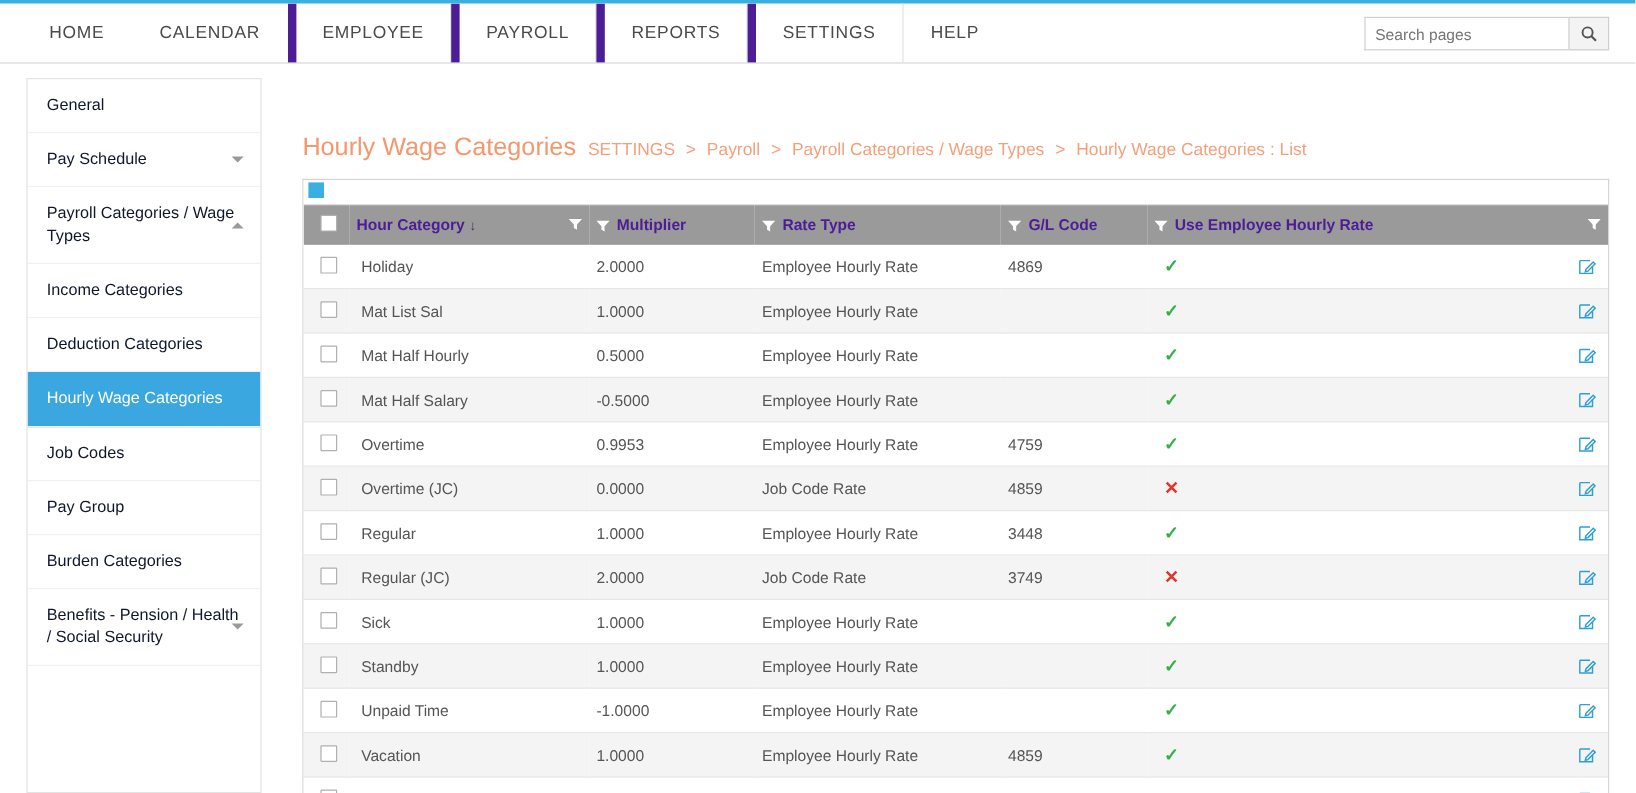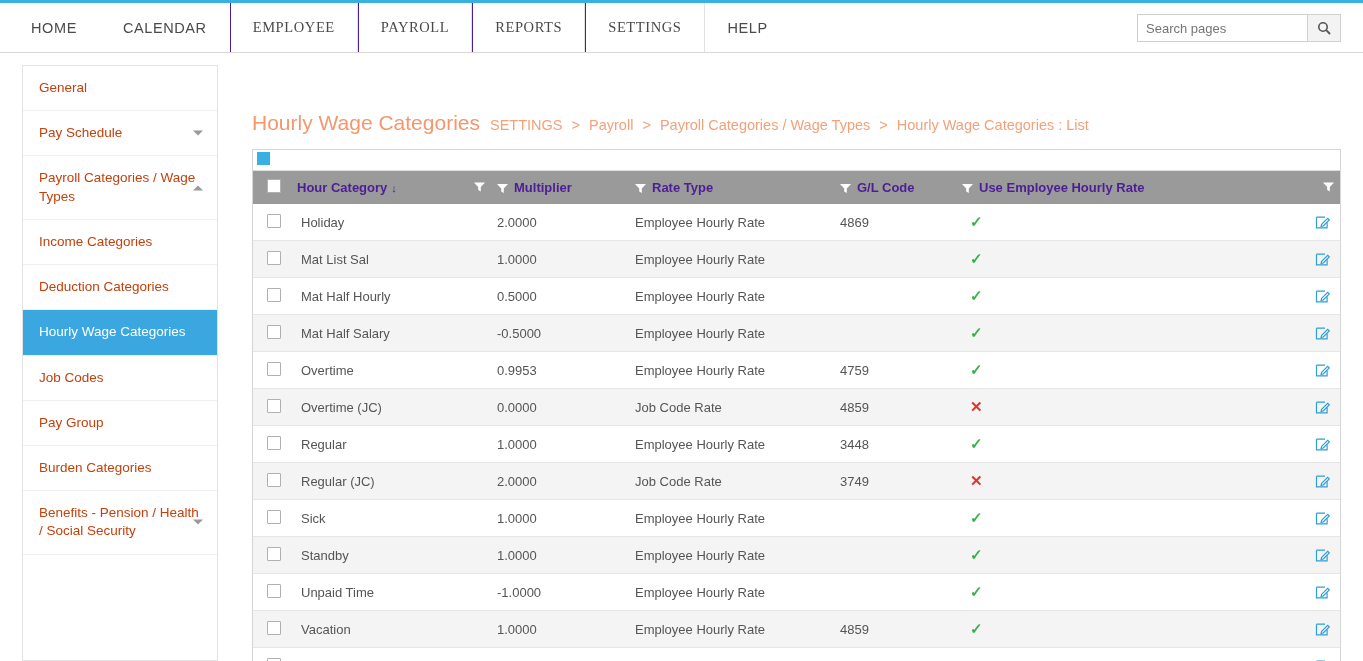--- a/index.html
+++ b/index.html
@@ -19,39 +19,38 @@
   }
 
   
   .topnav {
     position: relative;
     height: 50px;
     border-bottom: 1px solid #d8d8d8;
     background: #ffffff;
     display: flex;
     align-items: stretch;
-    padding-left: 18px;
+    padding-left: 28px;
     box-sizing: border-box;
   }
   .navitem {
     display: flex;
     align-items: center;
     padding: 0 22px;
     font-size: 14.5px;
     letter-spacing: 0.6px;
     color: #4a4a4a;
     cursor: pointer;
     border-left: 1px solid transparent;
     border-right: 1px solid transparent;
   }
   .navitem.first { padding-left: 12px; }
   .navitem.bordered {
-    border-left: 1px solid #4c1d95;
+    border-left: 7px solid #4c1d95;
     border-right: 1px solid #e2e2e2;
-    font-family: Liberation Serif, serif;
   }
   .search-wrap {
     position: absolute;
     right: 22px;
     top: 11px;
     display: flex;
     height: 40px;
   }
   .search-input {
     width: 170px;
@@ -93,21 +92,21 @@
     background: #ffffff;
     box-sizing: border-box;
     height: 596px;
     overflow: hidden;
     flex: none;
   }
   .side-item {
     position: relative;
     padding: 13px 16px;
     font-size: 13.5px;
-    color: #c2410c;
+    color: #0f172a;
     cursor: pointer;
     border-bottom: 1px solid #f0f0f0;
     line-height: 1.35;
   }
   .side-item.active {
     background: #3ba7e0;
     color: #ffffff;
   }
   .side-item .caret {
     position: absolute;

